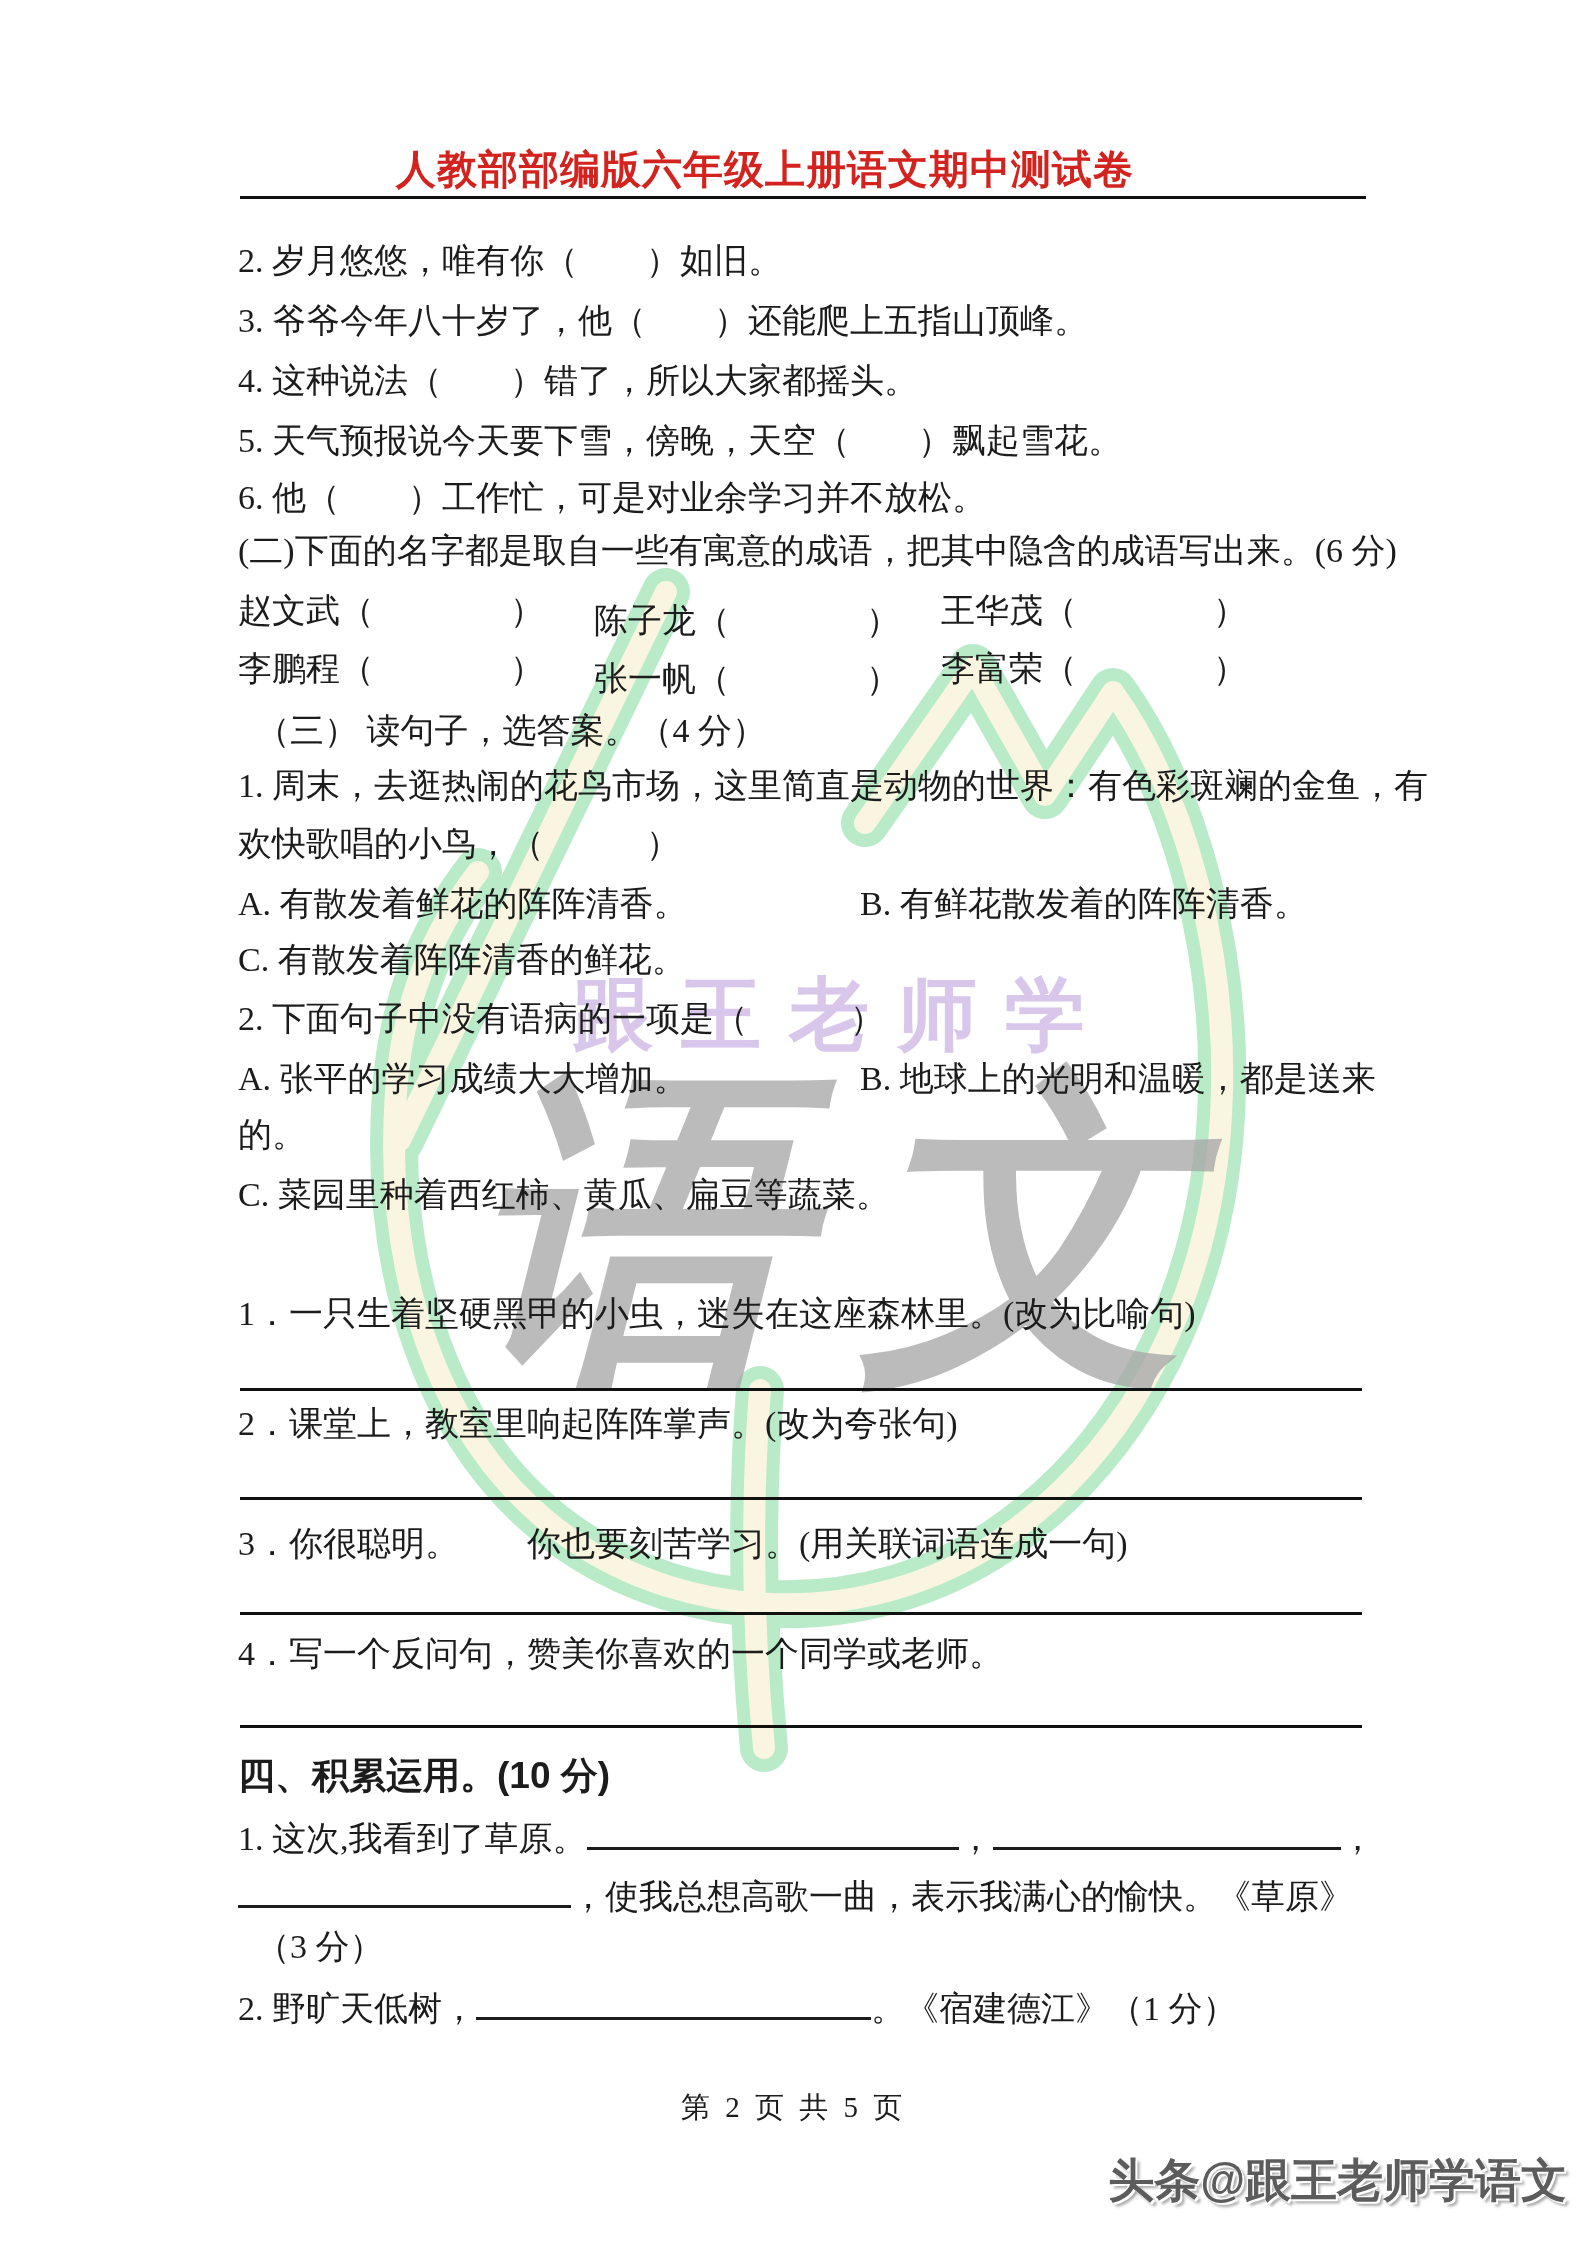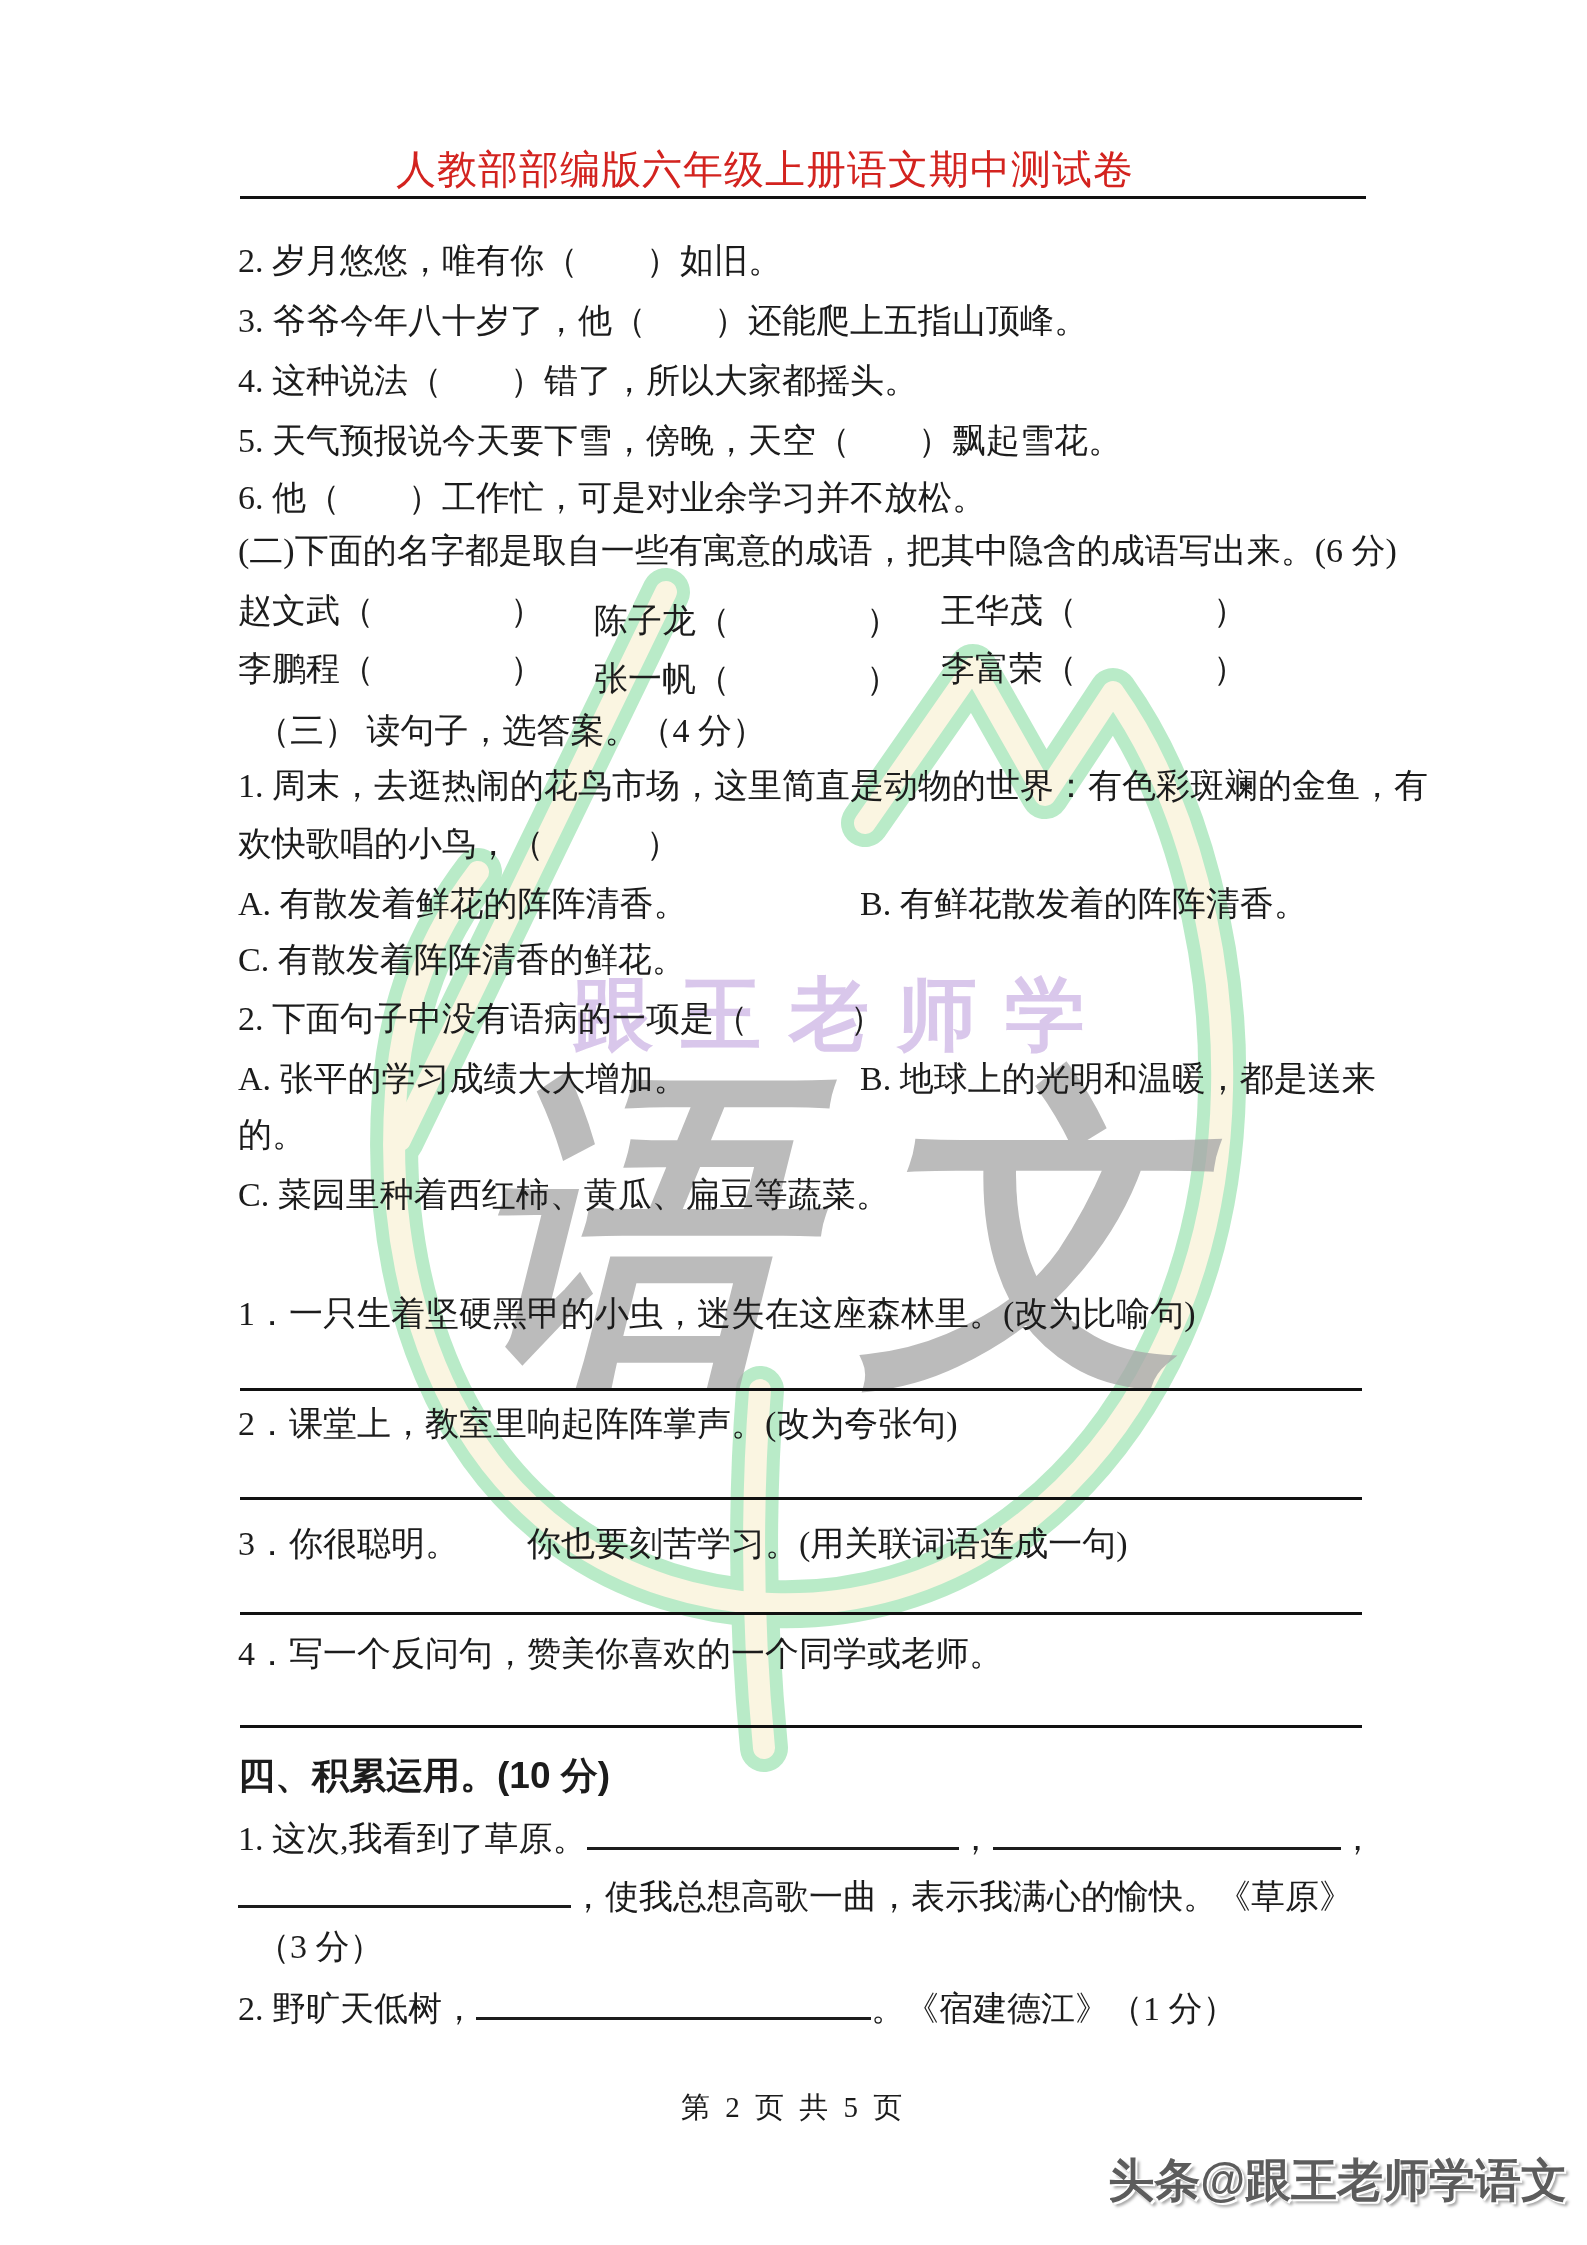--- a/index.html
+++ b/index.html
@@ -20,21 +20,21 @@
   }
   .wm-subject{
     position:absolute;left:470px;top:1052px;z-index:1;
     font-size:330px;font-weight:bold;font-style:italic;
     letter-spacing:60px;color:#a8a8a8;opacity:.78;
     line-height:1.1;white-space:nowrap;
   }
   
   .title{
     position:absolute;left:0;top:142px;width:1530px;margin:0;z-index:2;
-    text-align:center;font-size:40px;font-weight:normal;color:#d3231f;
+    text-align:center;font-size:40px;font-weight:bold;color:#d3231f;
     letter-spacing:1px;
   }
   .title-rule{
     position:absolute;left:240px;top:196px;width:1126px;height:0;
     border-top:3px solid #111;z-index:2;
   }
   .row{
     position:absolute;left:238px;z-index:2;
     font-size:34px;line-height:1.25;white-space:nowrap;
   }

